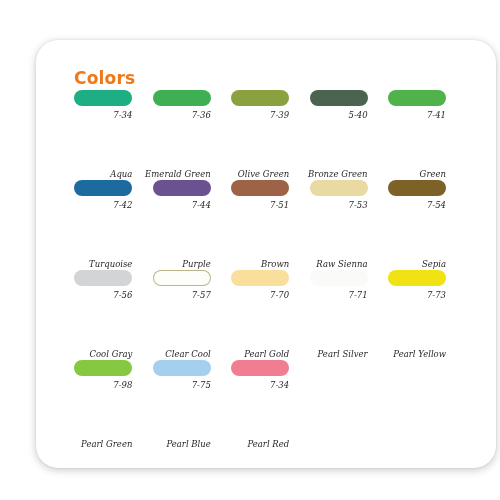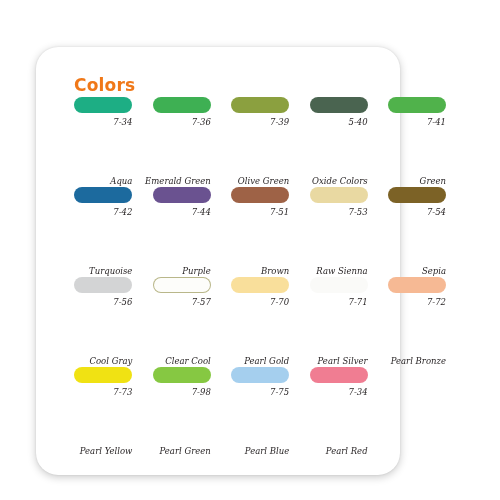--- a/index.html
+++ b/index.html
@@ -9,22 +9,22 @@
   }
   body {
     width: 500px;
     height: 500px;
     font-family: "DejaVu Sans", sans-serif;
     overflow: hidden;
   }
   #card {
     position: absolute;
     left: 36px;
-    top: 47px;
-    width: 364px;
+    top: 40px;
+    width: 460px;
     height: 428px;
     background: #ffffff;
     border-radius: 22px;
     box-shadow: 0 2px 9px rgba(0,0,0,0.22), 0 0 2px rgba(0,0,0,0.10);
   }
   #title {
     position: absolute;
     left: 38px;
     top: 28px;
     font-family: "DejaVu Sans", sans-serif;
@@ -86,21 +86,21 @@
         <div class="cname">Emerald Green</div>
       </div>
       <div class="cell">
         <div class="swatch" style="background: rgb(139, 160, 63);"></div>
         <div class="code">7-39</div>
         <div class="cname">Olive Green</div>
       </div>
       <div class="cell">
         <div class="swatch" style="background: rgb(74, 100, 80);"></div>
         <div class="code">5-40</div>
-        <div class="cname">Oxide Colors</div>
+        <div class="cname">Bronze Green</div>
       </div>
       <div class="cell">
         <div class="swatch" style="background: rgb(80, 178, 75);"></div>
         <div class="code">7-41</div>
         <div class="cname">Green</div>
       </div>
       <div class="cell">
         <div class="swatch" style="background: rgb(28, 106, 158);"></div>
         <div class="code">7-42</div>
         <div class="cname">Turquoise</div>
@@ -139,25 +139,20 @@
         <div class="swatch" style="background: rgb(249, 223, 155);"></div>
         <div class="code">7-70</div>
         <div class="cname">Pearl Gold</div>
       </div>
       <div class="cell">
         <div class="swatch" style="background: rgb(250, 250, 248);"></div>
         <div class="code">7-71</div>
         <div class="cname">Pearl Silver</div>
       </div>
       <div class="cell">
-        <div class="swatch" style="background: rgb(246, 185, 148);"></div>
-        <div class="code">7-72</div>
-        <div class="cname">Pearl Bronze</div>
-      </div>
-      <div class="cell">
         <div class="swatch" style="background: rgb(240, 226, 19);"></div>
         <div class="code">7-73</div>
         <div class="cname">Pearl Yellow</div>
       </div>
       <div class="cell">
         <div class="swatch" style="background: rgb(134, 200, 66);"></div>
         <div class="code">7-98</div>
         <div class="cname">Pearl Green</div>
       </div>
       <div class="cell">

